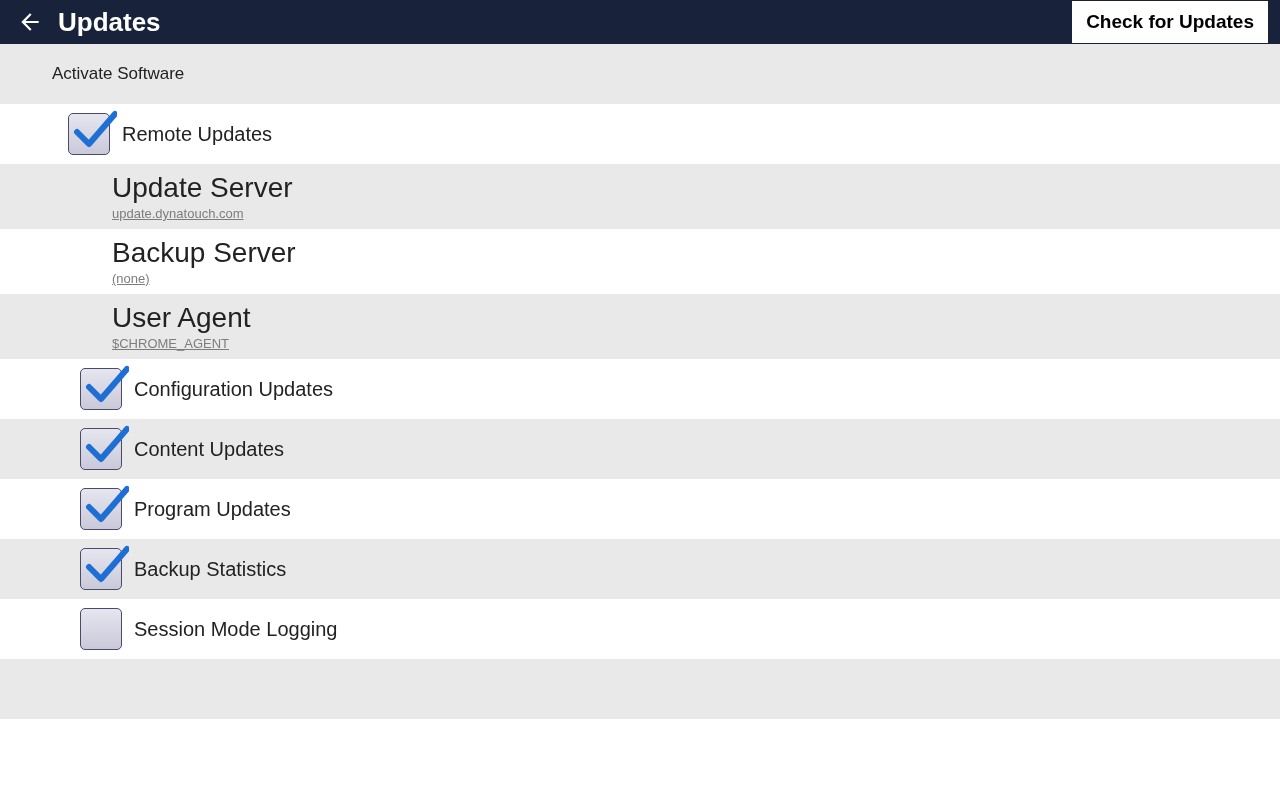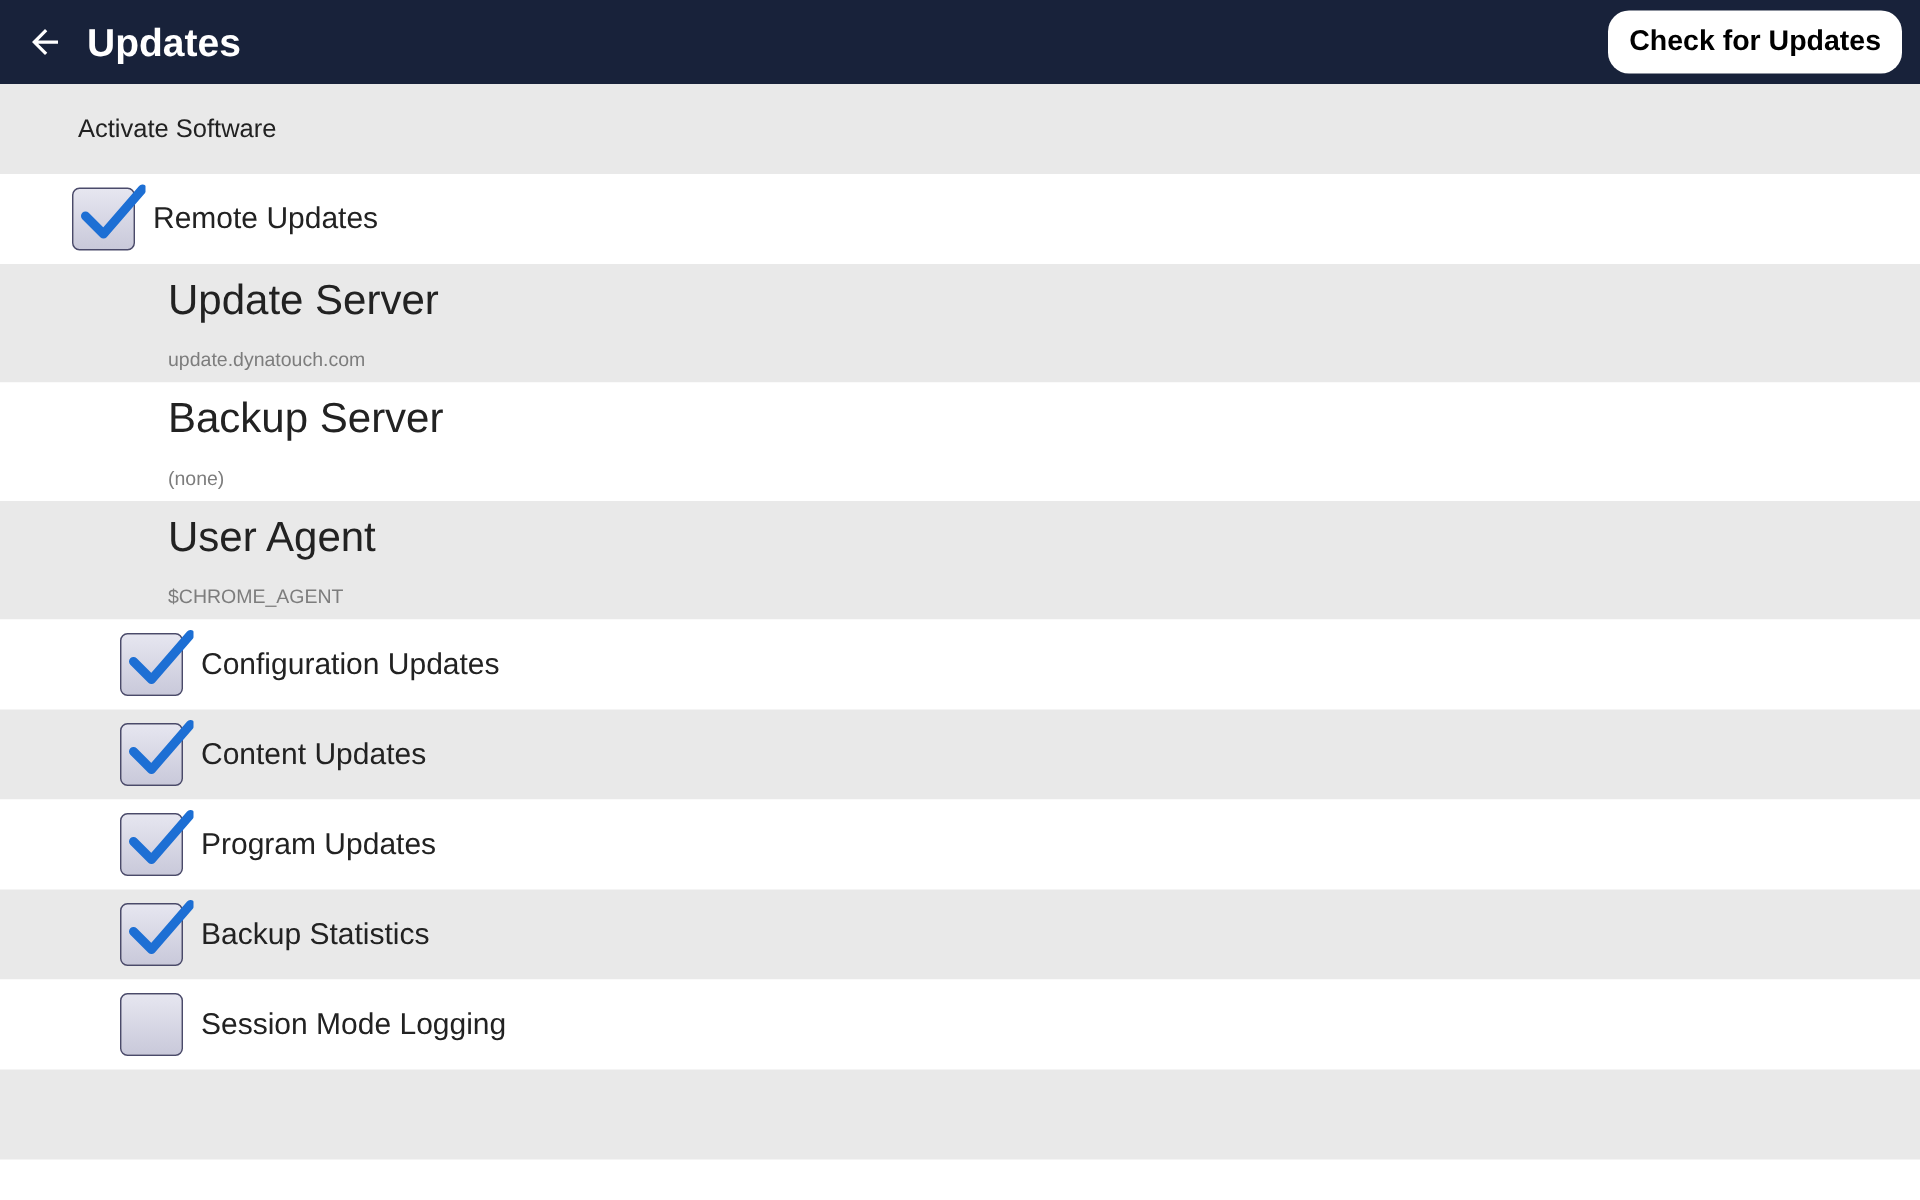--- a/index.html
+++ b/index.html
@@ -1,19 +1,19 @@
 <!DOCTYPE html>
 <html><head>
 <meta charset="utf-8">
 <style>
   * { box-sizing: border-box; margin: 0; padding: 0; }
   html, body { width: 1280px; height: 800px; font-family: Verdana, Geneva, sans-serif; background: #ffffff; overflow: hidden; }
   .header {
     background: #18223a;
-    height: 56px;
+    height: 44px;
     display: flex;
     align-items: center;
     padding: 0 12px;
     color: #fff;
   }
   .back-btn {
     width: 36px; height: 36px;
     display: flex; align-items: center; justify-content: center;
     cursor: pointer;
   }
@@ -22,21 +22,21 @@
     font-weight: bold;
     margin-left: 10px;
     flex: 1;
   }
   .check-btn {
     background: #fff;
     color: #000;
     font-weight: bold;
     font-size: 19px;
     padding: 10px 14px;
-    border-radius: 14px;
+    border-radius: 0;
     border: none;
     cursor: pointer;
   }
   .content { width: 100%; }
   .row {
     min-height: 60px;
     display: flex;
     align-items: center;
     padding: 0 0 0 52px;
   }
@@ -48,23 +48,23 @@
   }
   .row.kv {
     flex-direction: column;
     align-items: flex-start;
     justify-content: center;
     padding-left: 112px;
     padding-top: 8px;
     padding-bottom: 8px;
   }
   .kv-label { font-size: 28px; color: #222; }
-  .kv-value { font-size: 13px; color: #7d7d7d; margin-top: 16px; }
+  .kv-value { font-size: 13px; color: #7d7d7d; margin-top: 2px; text-decoration: underline; }
   .row.check {
-    padding-left: 48px;
+    padding-left: 68px;
     gap: 12px;
   }
   .row.check.indent { padding-left: 80px; }
   .check-label { font-size: 20px; color: #222; }
   .checkbox {
     width: 42px; height: 42px;
     border: 1px solid #4a4a6a;
     border-radius: 5px;
     background: linear-gradient(#e6e6f0, #c9c9da);
     position: relative;

